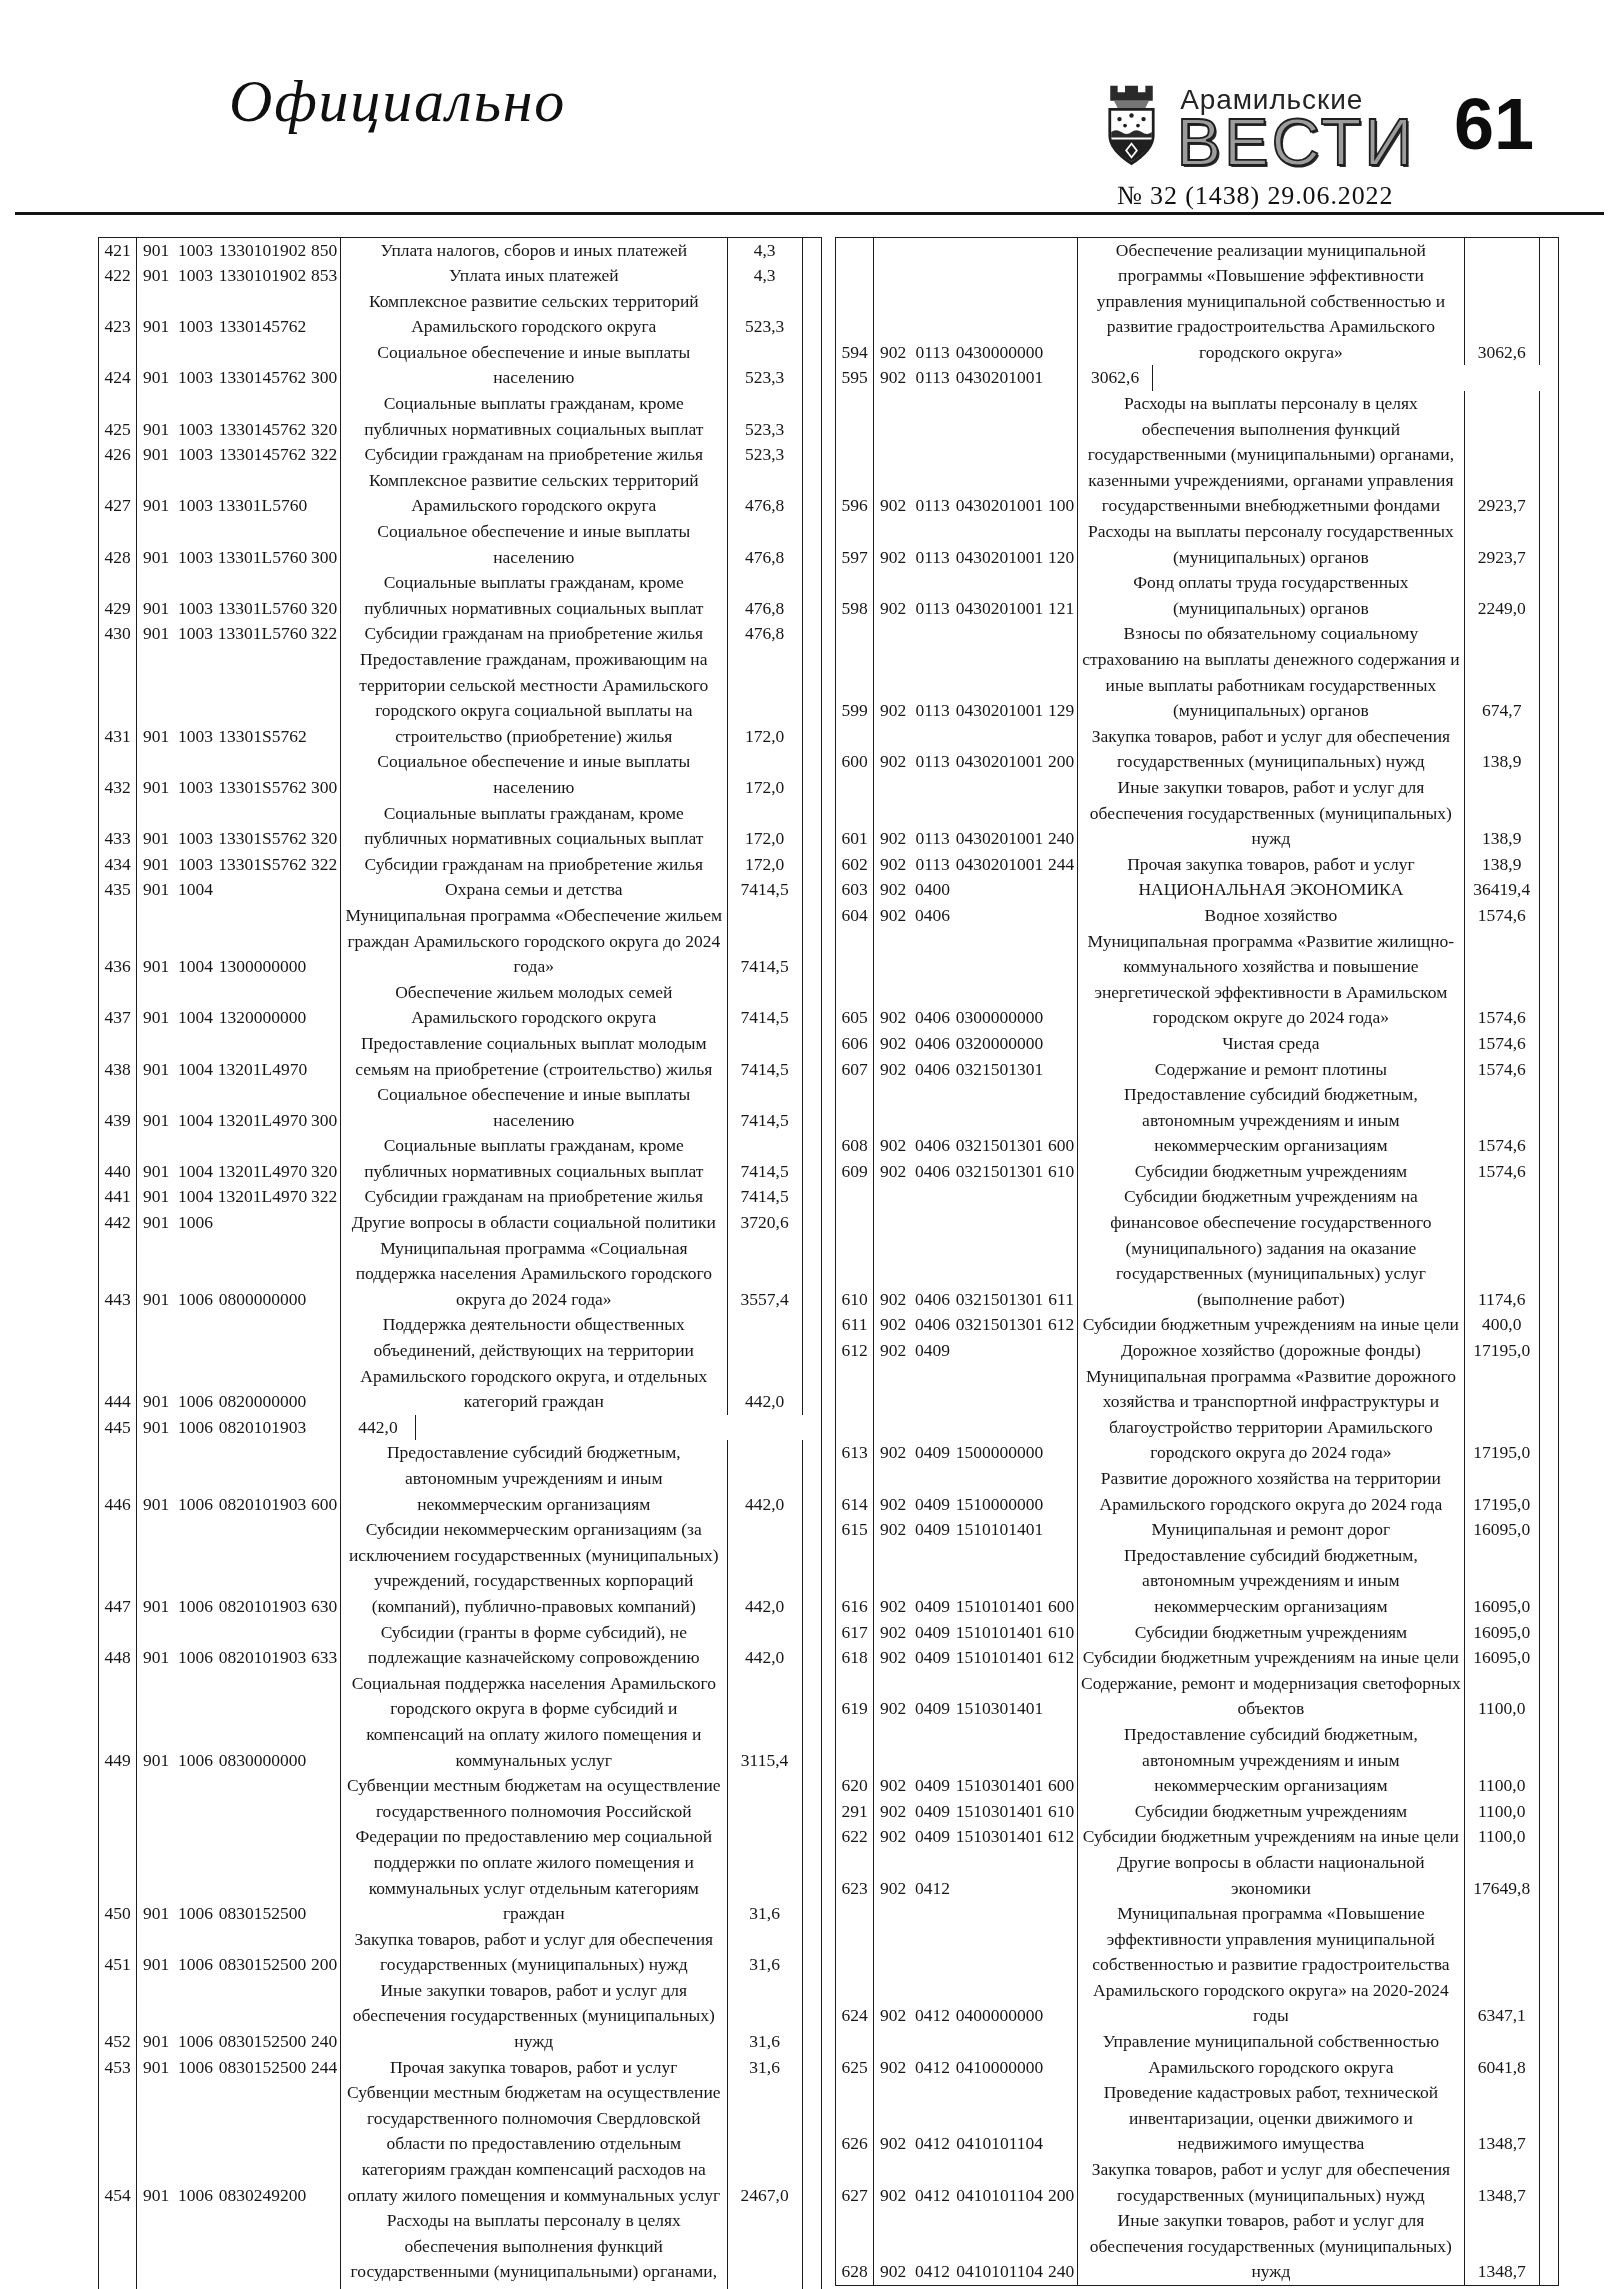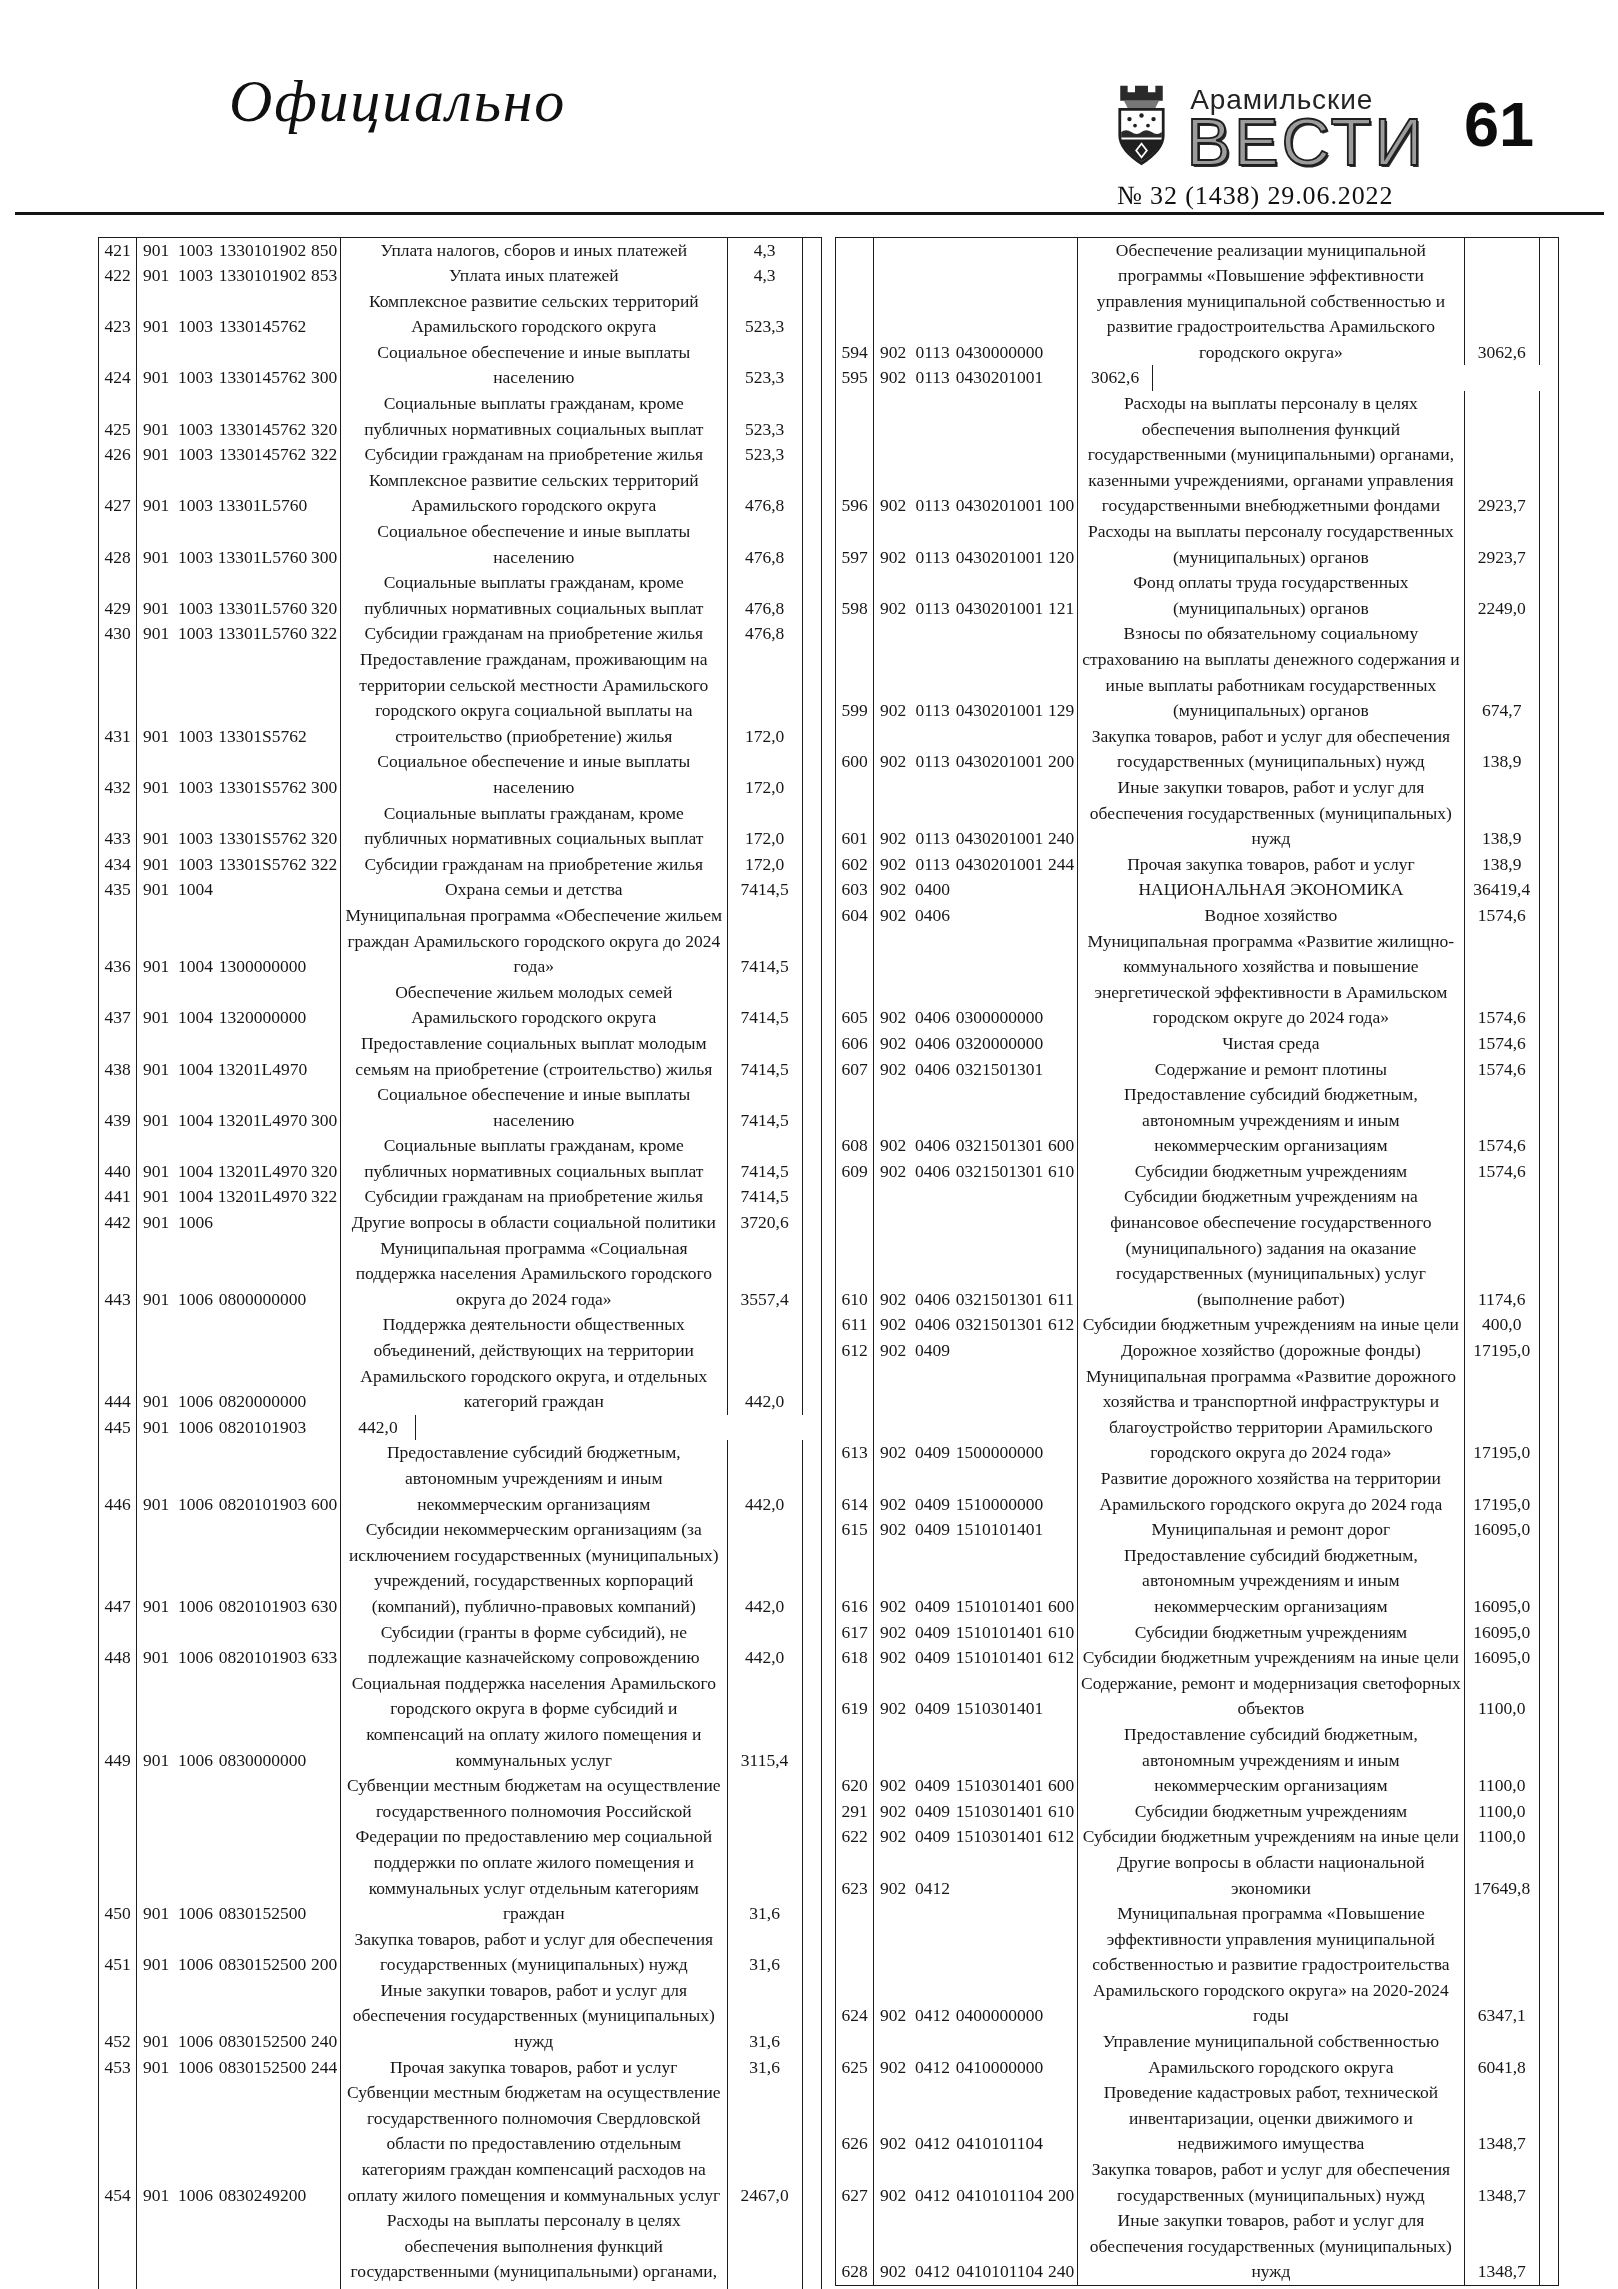--- a/index.html
+++ b/index.html
@@ -40,21 +40,21 @@
   .mast-main{
     font-family:"Liberation Sans", sans-serif;
     font-weight:400;font-size:67px;line-height:54px;
     letter-spacing:2.8px;
     color:var(--masthead-gray);
     -webkit-text-stroke:1.8px #1e1e1e;
     text-shadow:1.8px 1.8px 0 #2a2a2a;
   }
   .page-number{
     font-family:"Liberation Sans", sans-serif;
-    font-weight:700;font-size:63px;line-height:89px;
+    font-weight:700;font-size:72px;line-height:89px;
     color:#0d0d0d;margin-left:24px;margin-top:-3.7px;
   }
   .issue-line{
     position:absolute;top:181px;left:1117px;
     font-family:Liberation Serif, serif;
     font-size:26px;font-weight:400;color:#101010;
     letter-spacing:0.9px;
   }
   .header-rule{
     position:absolute;left:14.8px;right:14.8px;top:212px;height:2.8px;

